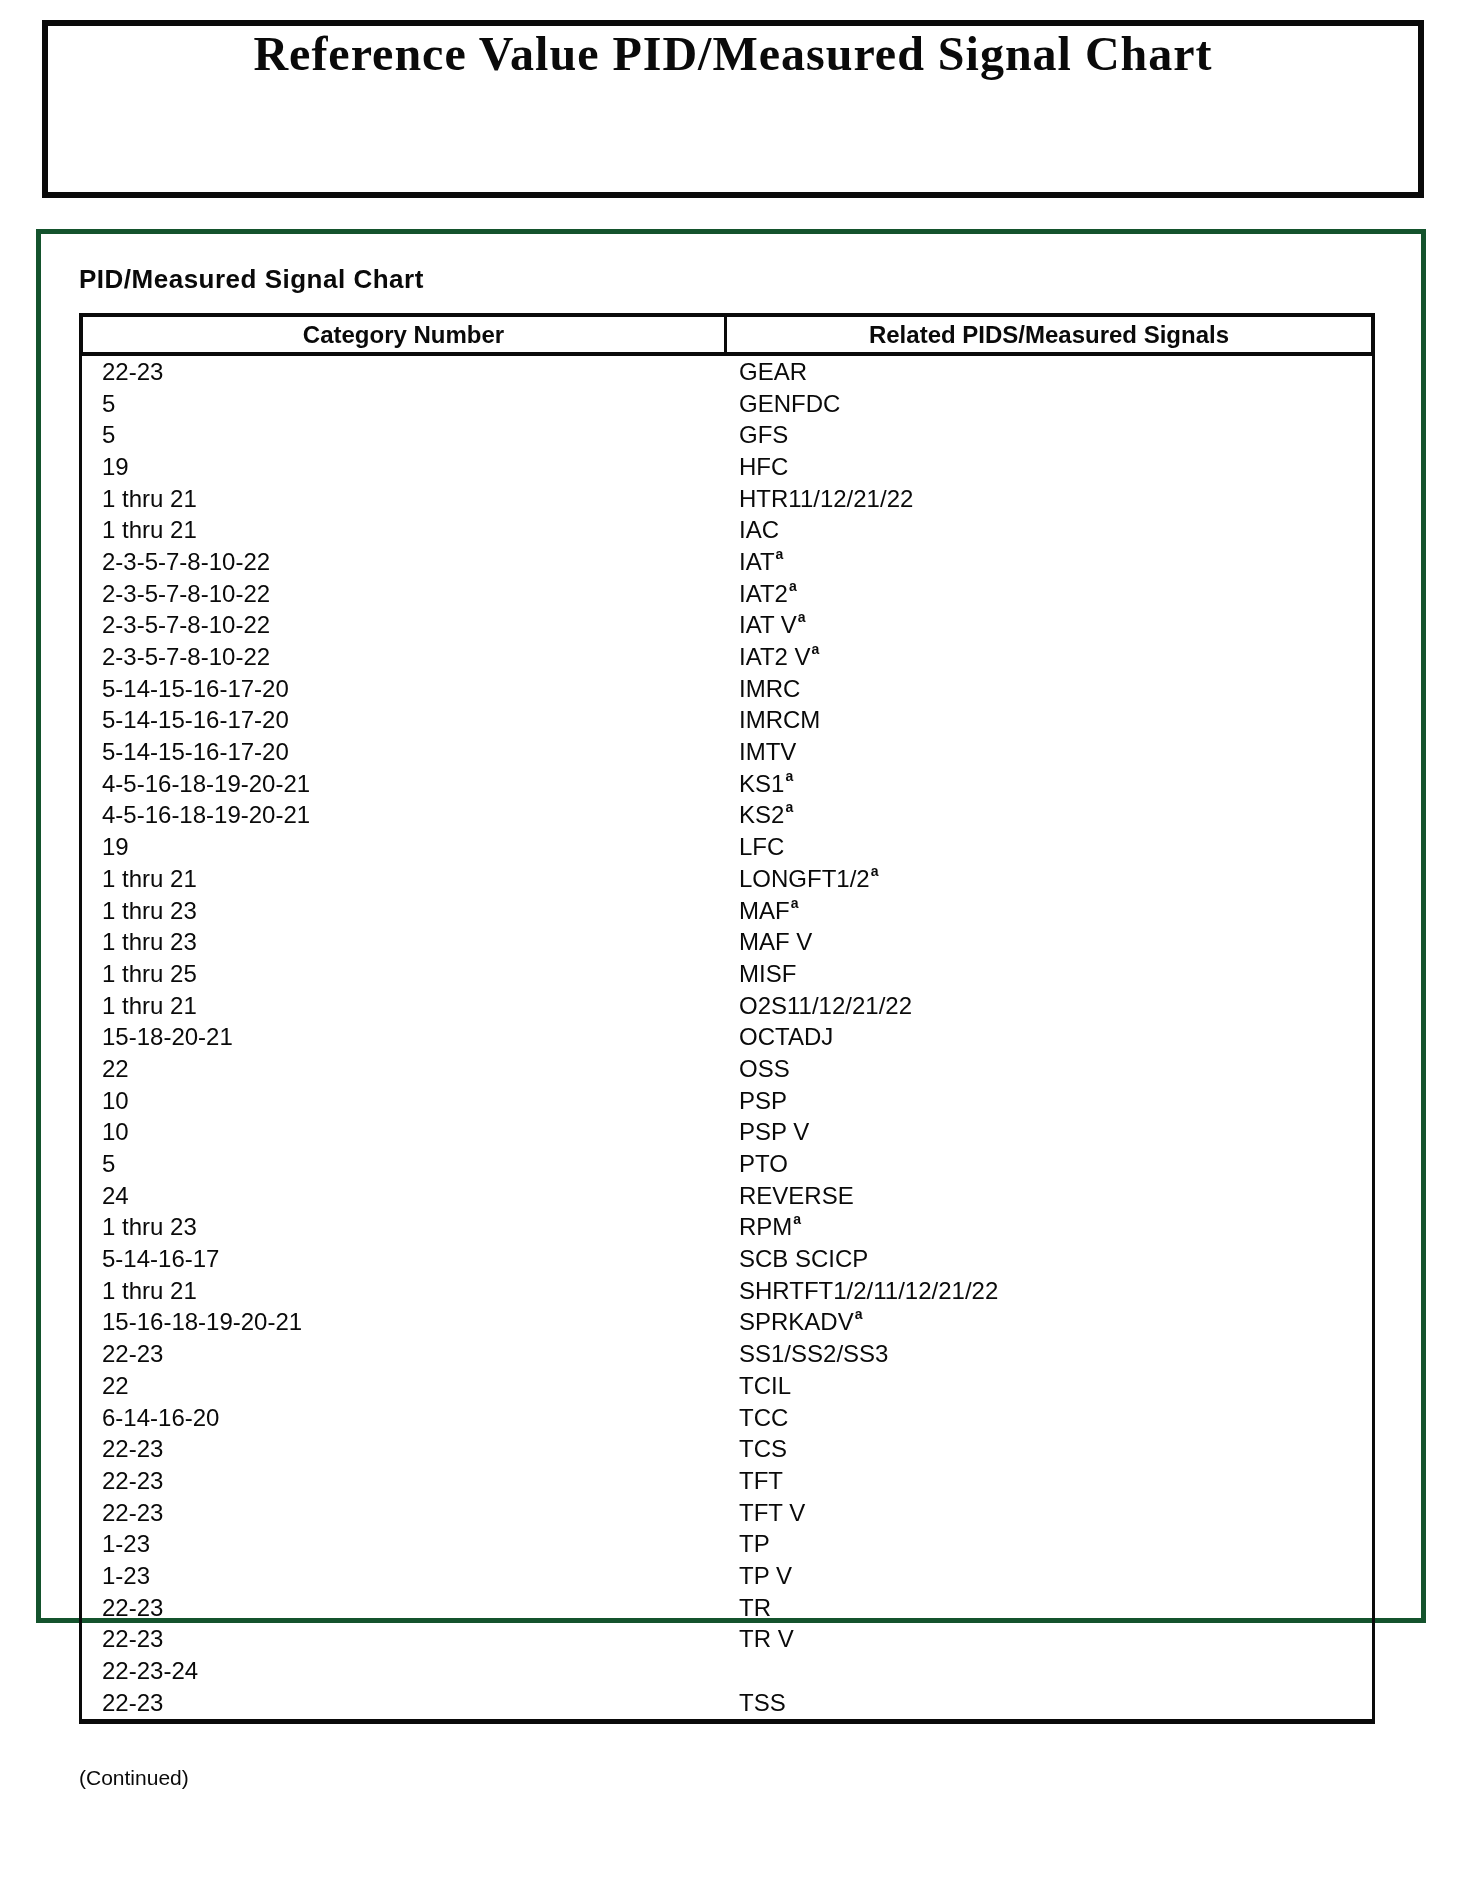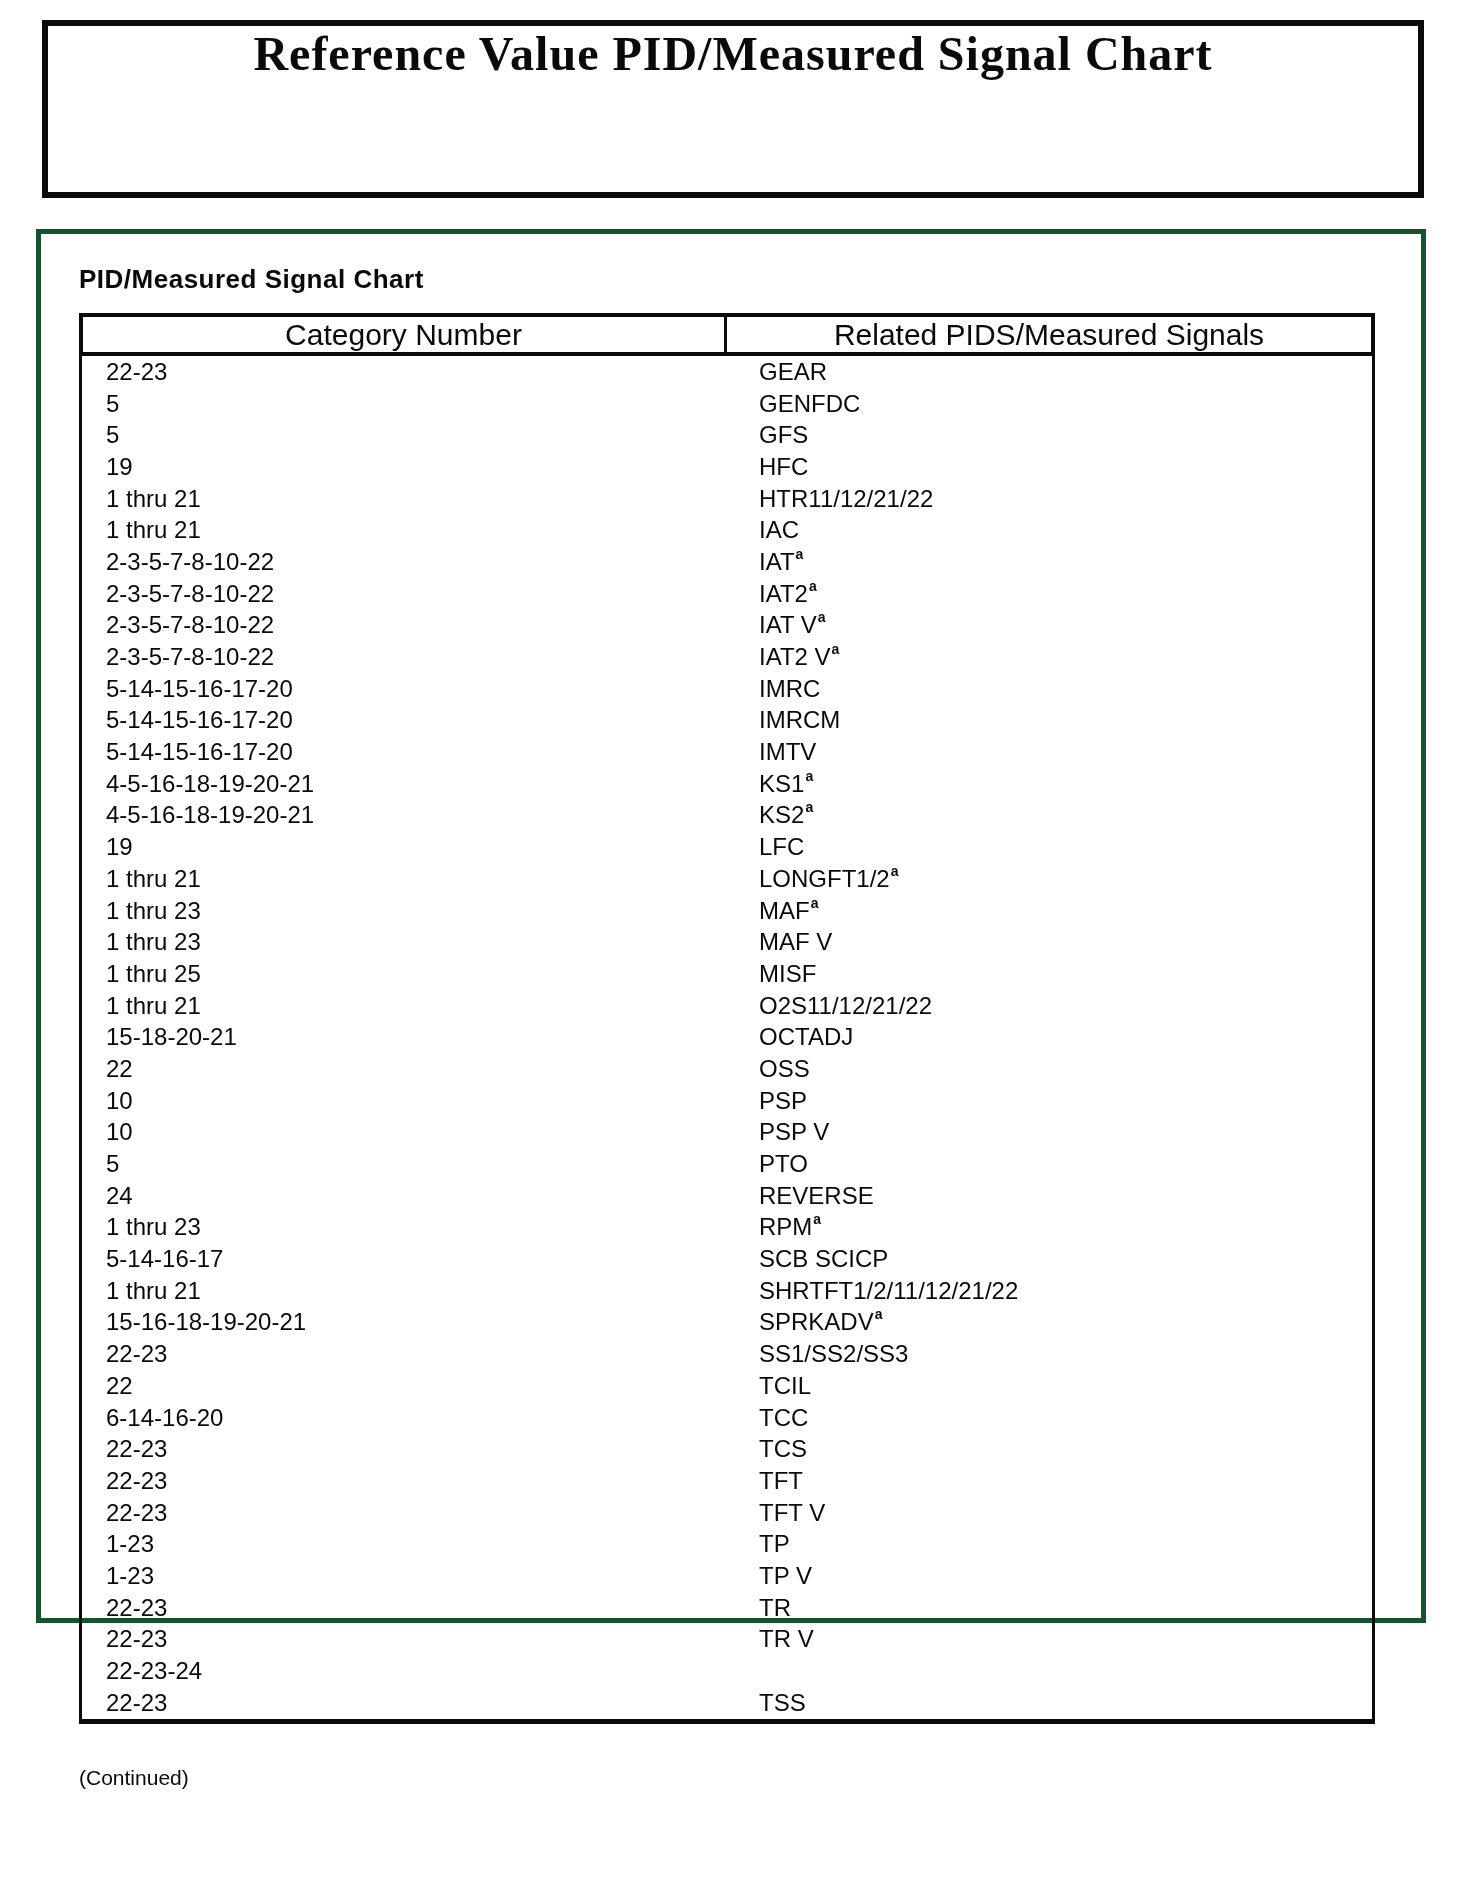--- a/index.html
+++ b/index.html
@@ -52,42 +52,42 @@
   .pid-table {
     position: absolute;
     left: 38px; top: 79px;
     width: 1296px;
   }
   .thead {
     display: flex;
     height: 43px;
     border: 4px solid #0a0a0a;
     box-sizing: border-box;
-    font-weight: normal;
-    font-size: 30px;
+    font-weight: bold;
+    font-size: 24px;
   }
   .th { display: flex; align-items: center; justify-content: center; box-sizing: border-box; }
   .th.col1 { width: 644px; border-right: 3px solid #0a0a0a; }
   .th.col2 { flex: 1; }
 
   .tbody {
     border-left: 3px solid #0a0a0a;
     border-right: 3px solid #0a0a0a;
     border-bottom: 5px solid #0a0a0a;
     box-sizing: border-box;
   }
   .tr {
     display: flex;
     height: 31.7px;
     align-items: center;
     font-size: 24px;
     white-space: nowrap;
   }
   .td { box-sizing: border-box; overflow: visible; }
-  .td.col1 { width: 645px; padding-left: 4px; margin-left: 20px; }
+  .td.col1 { width: 645px; padding-left: 20px; }
   .td.col2 { flex: 1; padding-left: 12px; }
 
   .td.col2 sup {
     font-size: 14px;
     font-weight: bold;
     position: relative;
     top: -2px;
     left: 1px;
     line-height: 0;
   }

